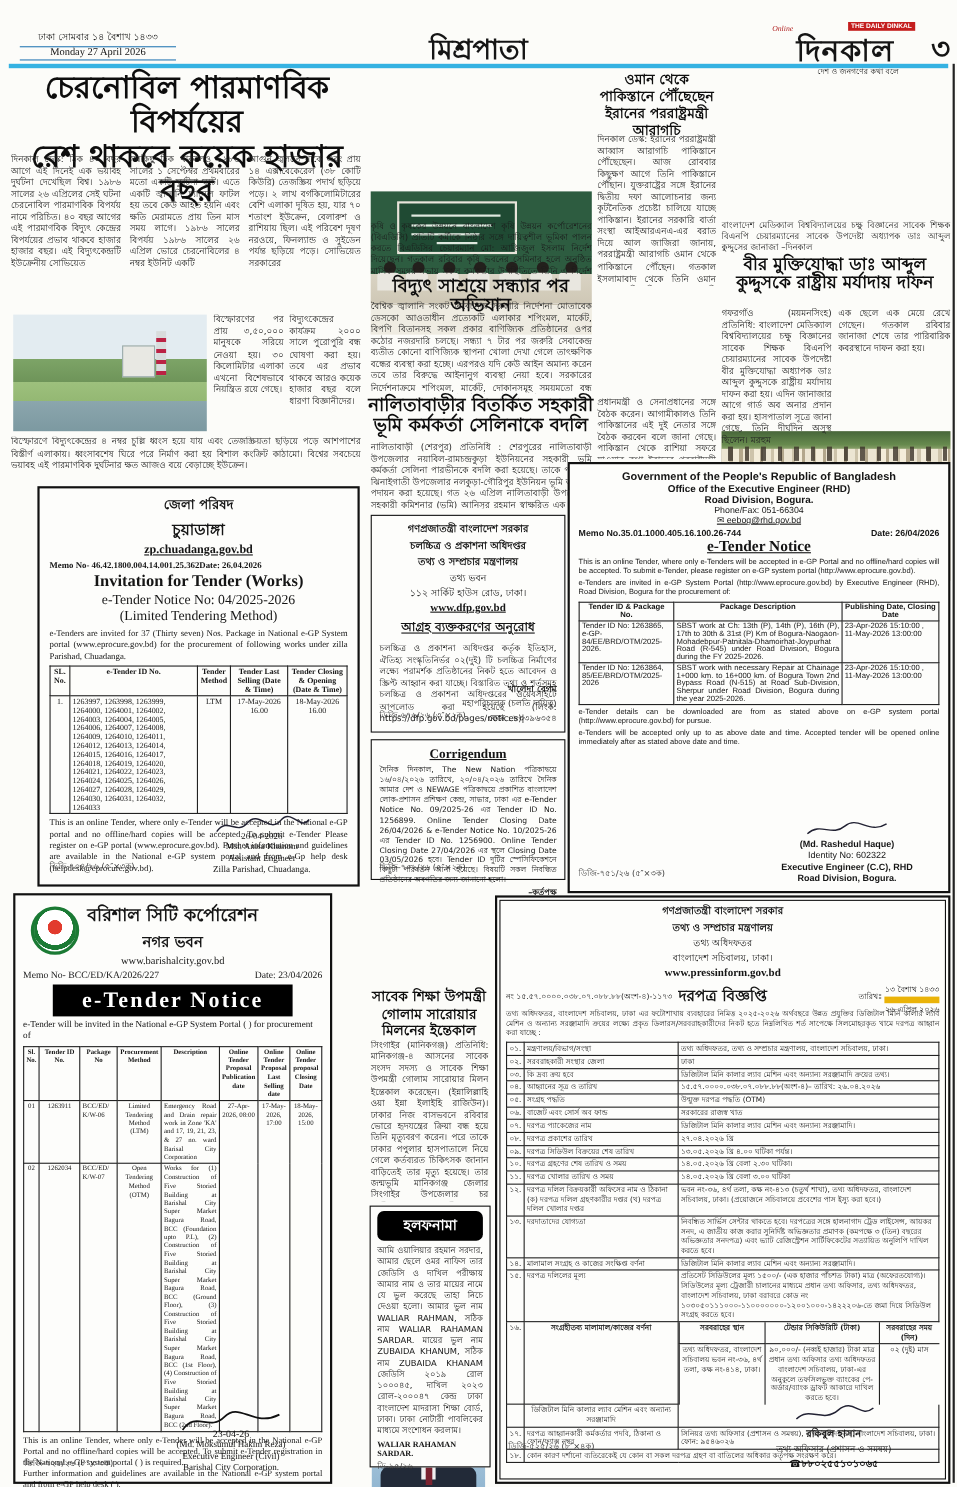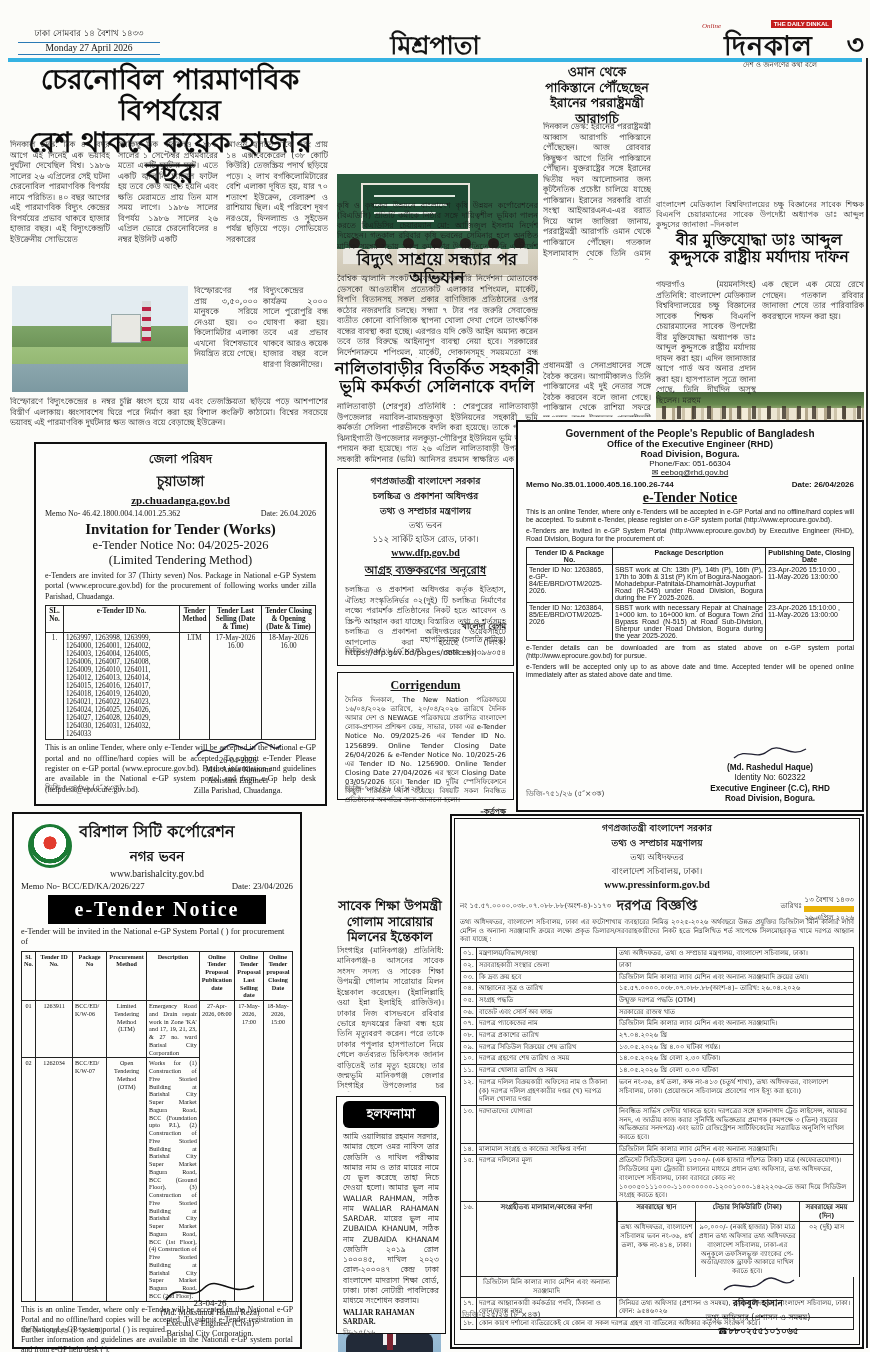--- a/index.html
+++ b/index.html
@@ -151,21 +151,21 @@
     <div>বীর মুক্তিযোদ্ধা ডাঃ আব্দুল</div>
     <div>কুদ্দুসকে রাষ্ট্রীয় মর্যাদায় দাফন</div>
   </div>
   <div class="abs bn body-sm j" style="left:656px;top:280px;width:100px;height:136px;overflow:hidden;">গফরগাঁও (ময়মনসিংহ) প্রতিনিধি: বাংলাদেশ মেডিক্যাল বিশ্ববিদ্যালয়ের চক্ষু বিজ্ঞানের সাবেক শিক্ষক বিএনপি চেয়ারম্যানের সাবেক উপদেষ্টা বীর মুক্তিযোদ্ধা অধ্যাপক ডাঃ আব্দুল কুদ্দুসকে রাষ্ট্রীয় মর্যাদায় দাফন করা হয়। এদিন জানাজার আগে গার্ড অব অনার প্রদান করা হয়। হাসপাতাল সূত্রে জানা গেছে, তিনি দীর্ঘদিন অসুস্থ ছিলেন। মরহুম</div>
   <div class="abs bn body-sm j" style="left:762px;top:280px;width:102px;height:136px;overflow:hidden;">এক ছেলে এক মেয়ে রেখে গেছেন। গতকাল রবিবার জানাজা শেষে তার পারিবারিক কবরস্থানে দাফন করা হয়।</div>
 
   <div class="abs box en" style="left:34px;top:442px;width:293px;height:364px;padding:6px 9px;">
     <div class="bn b c" style="font-size:12px;">জেলা পরিষদ</div>
     <div class="bn b c" style="font-size:14px;">চুয়াডাঙ্গা</div>
     <div class="en b c u" style="font-size:11px;">zp.chuadanga.gov.bd</div>
-    <div style="display:flex;justify-content:space-between;font-size:8px;margin-top:3px;">
+    <div style="display:flex;font-size:8px;margin-top:3px;font-weight:bold;">
       <span>Memo No- 46.42.1800.004.14.001.25.362</span>
       <span>Date: 26.04.2026</span>
     </div>
     <div class="en b c" style="font-size:15px;margin-top:3px;">Invitation for Tender (Works)</div>
     <div class="en c" style="font-size:12.5px;">e-Tender Notice No: 04/2025-2026</div>
     <div class="en c" style="font-size:12.5px;">(Limited Tendering Method)</div>
     <div class="en j" style="font-size:8px;line-height:1.3;margin-top:3px;">e-Tenders are invited for 37 (Thirty seven) Nos. Package in National e-GP System portal (www.eprocure.gov.bd) for the procurement of following works under zilla Parishad, Chuadanga.</div>
     <table class="en" style="width:100%;margin-top:3px;font-size:7.2px;">
       <tbody>
           <tr>

